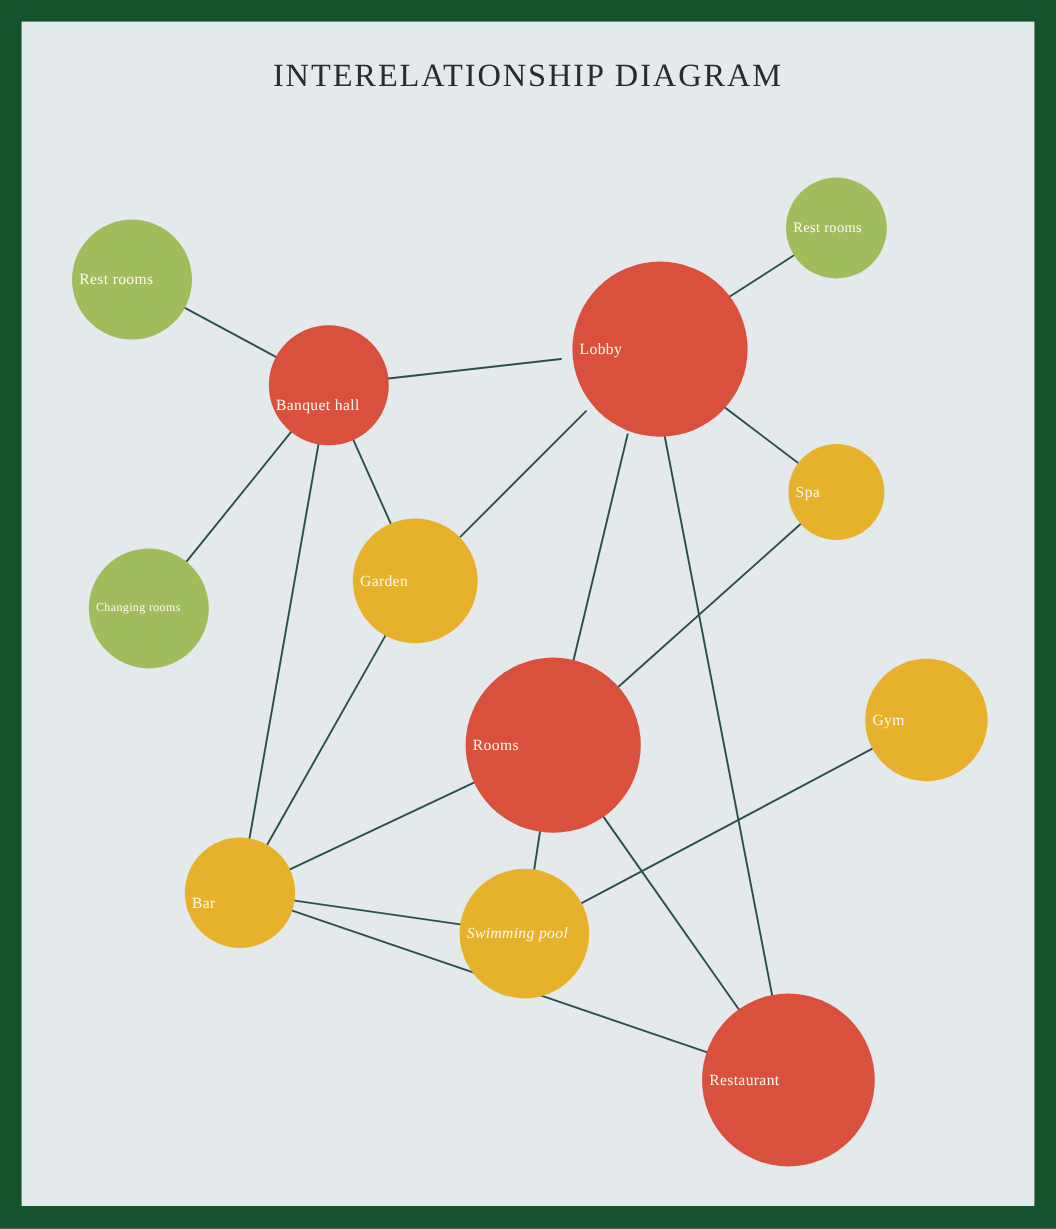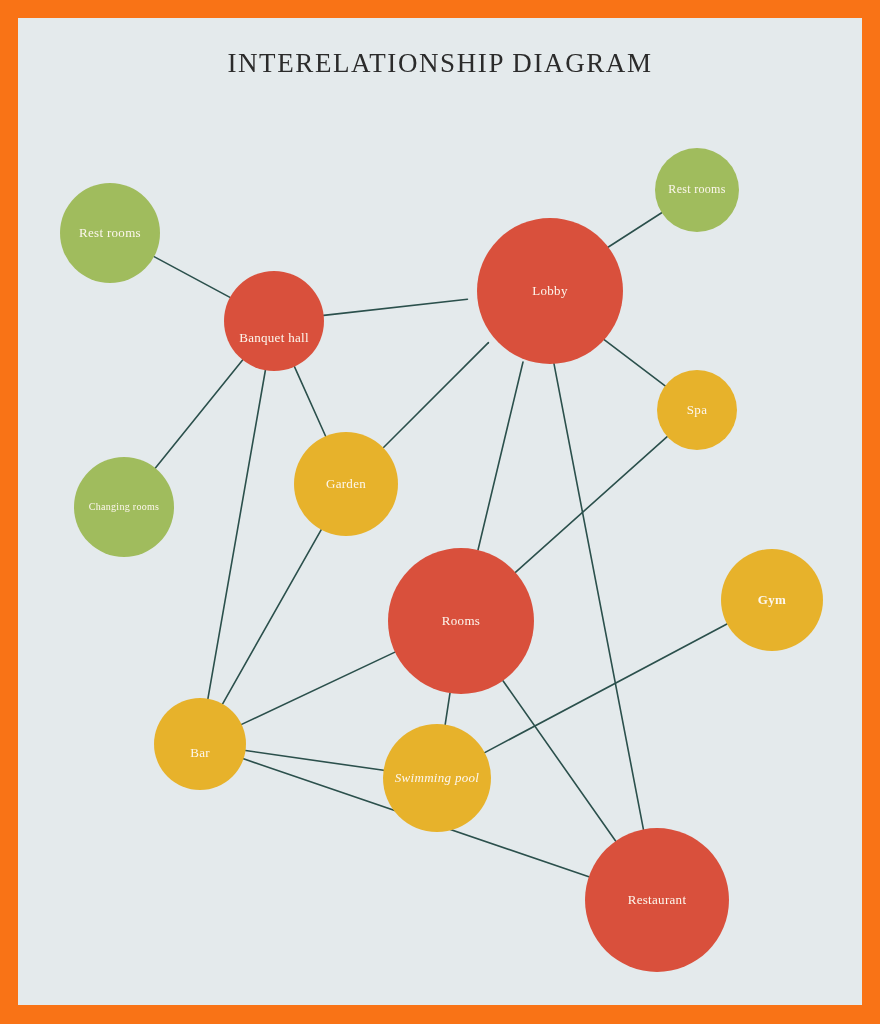--- a/index.html
+++ b/index.html
@@ -11,21 +11,21 @@
   body {
     width: 880px;
     height: 1024px;
     font-family: "Liberation Serif", "DejaVu Serif", serif;
     overflow: hidden;
   }
   #page {
     position: relative;
     width: 880px;
     height: 1024px;
-    background: #f97316;
+    background: #14532d;
   }
   #canvas {
     position: absolute;
     left: 18px;
     top: 18px;
     width: 844px;
     height: 987px;
     background: #e4eaec;
     overflow: hidden;
   }
@@ -46,21 +46,21 @@
     left: 0;
     top: 0;
     width: 844px;
     height: 987px;
   }
   .node {
     position: absolute;
     border-radius: 50%;
     display: flex;
     align-items: center;
-    justify-content: center;
+    justify-content: flex-start;
     box-sizing: border-box;
     color: #fdf6ec;
     text-align: center;
     line-height: 1.15;
     -webkit-font-smoothing: antialiased;
   }
   .node-label {
     font-family: "Liberation Serif", "DejaVu Serif", serif;
     font-size: 13px;
     letter-spacing: 0.3px;
@@ -119,21 +119,21 @@
         </div>
         <div class="node yellow" style="left: 639px; top: 352px; width: 80px; height: 80px; background: rgb(231, 178, 43);">
           <span class="node-label" style="font-size: 13px;">Spa</span>
         </div>
         <div class="node yellow" style="left: 276px; top: 414px; width: 104px; height: 104px; background: rgb(231, 178, 43);">
           <span class="node-label" style="font-size: 13px;">Garden</span>
         </div>
         <div class="node red" style="left: 370px; top: 530px; width: 146px; height: 146px; background: rgb(217, 80, 60);">
           <span class="node-label" style="font-size: 13px;">Rooms</span>
         </div>
-        <div class="node yellow" style="left: 703px; top: 531px; width: 102px; height: 102px; background: rgb(231, 178, 43); font-weight: bold;">
+        <div class="node yellow" style="left: 703px; top: 531px; width: 102px; height: 102px; background: rgb(231, 178, 43);">
           <span class="node-label" style="font-size: 13px;">Gym</span>
         </div>
         <div class="node yellow" style="left: 136px; top: 680px; width: 92px; height: 92px; background: rgb(231, 178, 43);">
           <span class="node-label" style="font-size: 13px; margin-top: 19px;">Bar</span>
         </div>
         <div class="node yellow" style="left: 365px; top: 706px; width: 108px; height: 108px; background: rgb(231, 178, 43); font-style: italic;">
           <span class="node-label" style="font-size: 13px;">Swimming pool</span>
         </div>
         <div class="node red" style="left: 567px; top: 810px; width: 144px; height: 144px; background: rgb(217, 80, 60);">
           <span class="node-label" style="font-size: 13px;">Restaurant</span>

